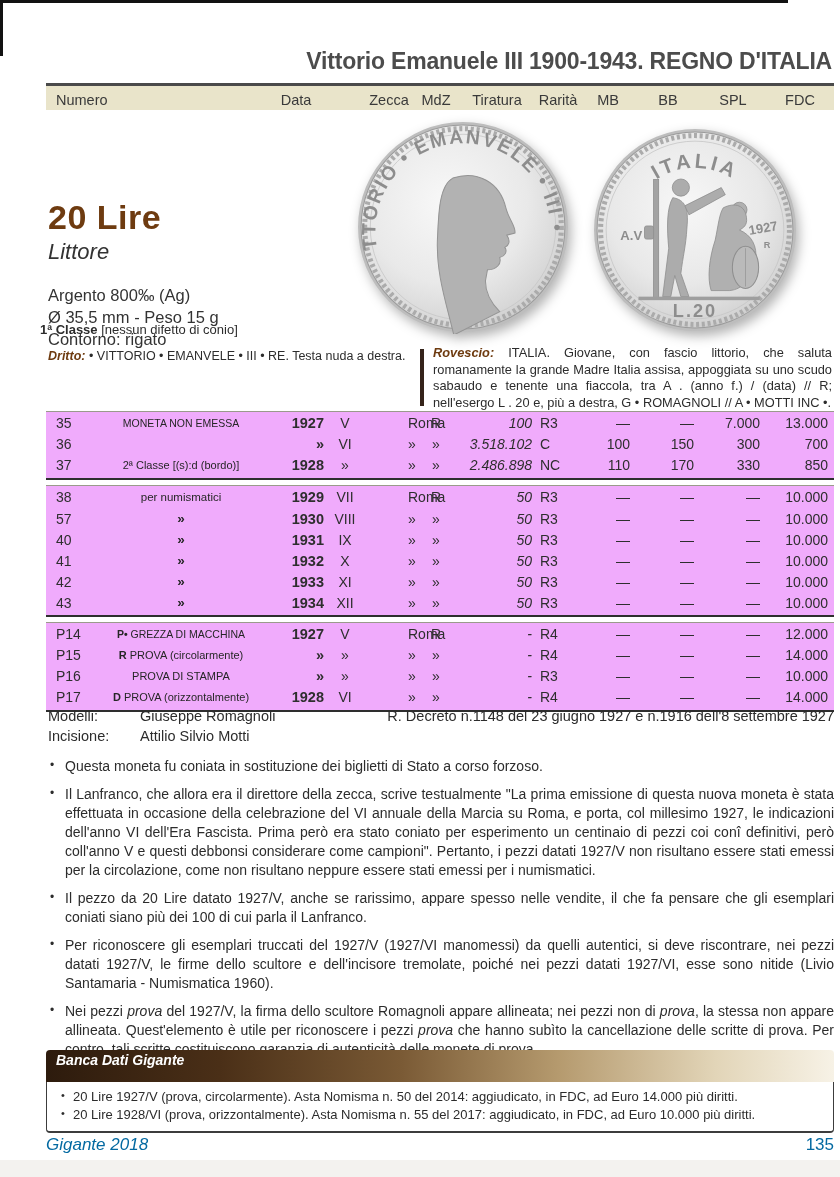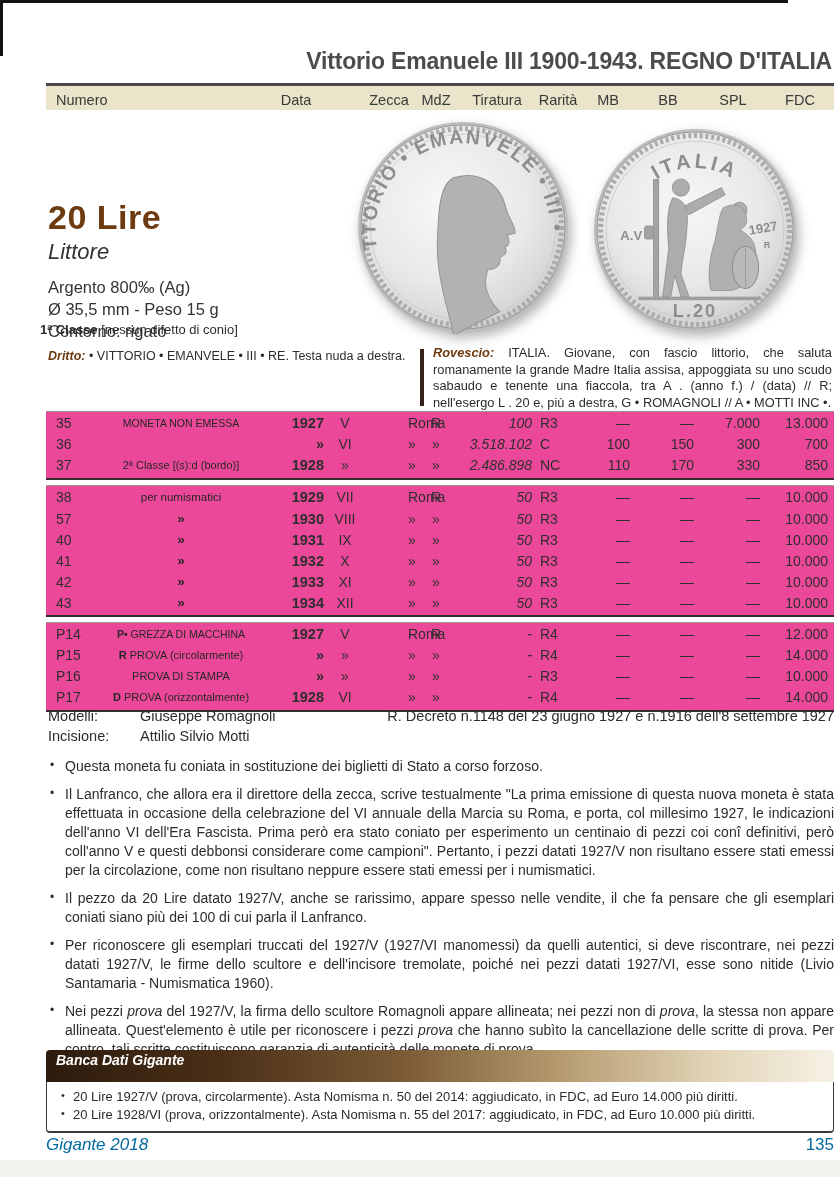--- a/index.html
+++ b/index.html
@@ -25,35 +25,35 @@
   
   .coin { position:absolute; filter:drop-shadow(3px 5px 6px rgba(0,0,0,0.30)); }
   .coin-obv { left:356px; top:120px; width:214px; height:214px; }
   .coin-rev { left:592px; top:127px; width:206px; height:206px; }
   .coin text, .coin textPath { font-family:"Liberation Sans","DejaVu Sans",sans-serif; }
 
   
   .info { position:absolute; left:48px; top:198px; width:310px; }
   .denom { font-size:34px; font-weight:bold; color:#6e3b10; letter-spacing:0.5px; }
   .typename { font-size:22px; font-style:italic; color:#333; margin-top:2px; }
-  .spec { font-size:16.5px; color:#333; line-height:1.32; margin-top:12px; }
+  .spec { font-size:16.5px; color:#333; line-height:1.32; margin-top:20px; }
   .classline { position:absolute; left:40px; top:322px; font-size:13px; color:#2c2c2c; }
   .classline b { font-weight:bold; }
 
   
   .dritto { position:absolute; left:48px; top:349px; width:372px; font-size:12.5px;
             color:#2c2c2c; white-space:nowrap; }
   .dr-label { font-weight:bold; font-style:italic; color:#6e3b10; }
   .vbar { position:absolute; left:420px; top:349px; width:4px; height:57px; background:#35231a; }
   .rovescio { position:absolute; left:433px; top:345px; width:399px; font-size:12.8px;
               line-height:1.3; color:#2c2c2c; text-align:justify; }
 
   
   .table { position:absolute; left:46px; top:411px; width:788px; font-size:14px; }
-  .tsec { background:#ec4899; border-top:1px solid #9a9a8c; border-bottom:2.5px solid #2e2e2e;
+  .tsec { background:#f0abfc; border-top:1px solid #9a9a8c; border-bottom:2.5px solid #2e2e2e;
           padding:1px 0 2px 0; margin-bottom:5px; }
   .trow { height:21px; align-items:center; line-height:21px; }
   .c-num   { padding-left:10px; text-align:left; }
   .c-desc  { text-align:center; font-size:11px; color:#262626; }
   .c-desc .dit { font-size:13.5px; font-weight:bold; }
   .c-data  { text-align:right; font-weight:bold; font-size:14.5px; padding-right:2px; }
   .c-anno  { text-align:center; }
   .c-zecca { text-align:right;margin-left:44px; }
   .c-mdz   { text-align:center; }
   .c-tir   { text-align:right; font-style:italic; padding-right:4px; }

